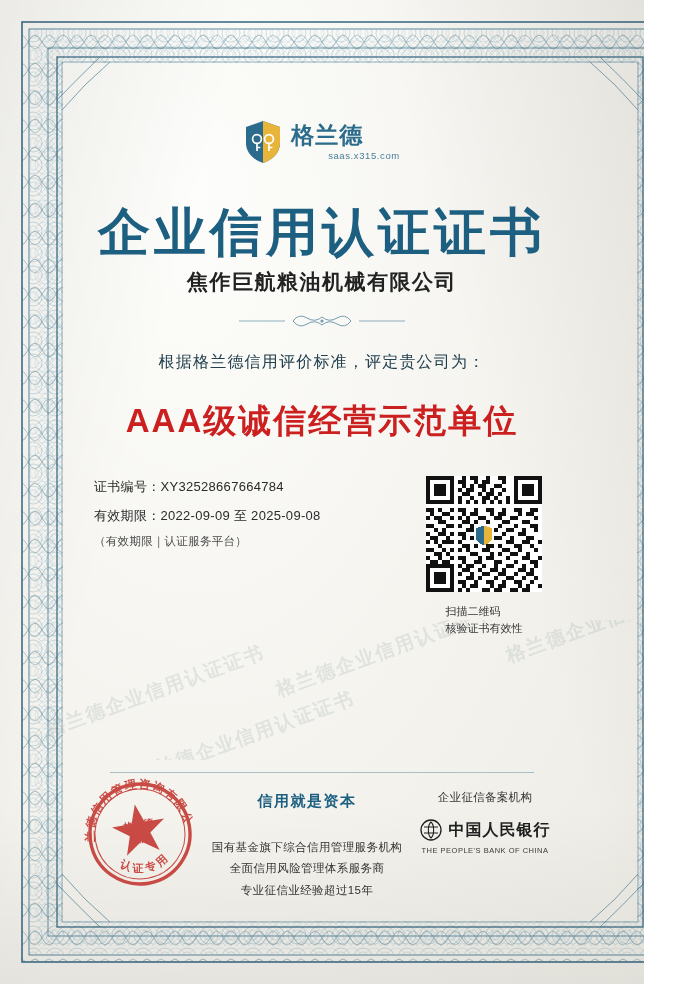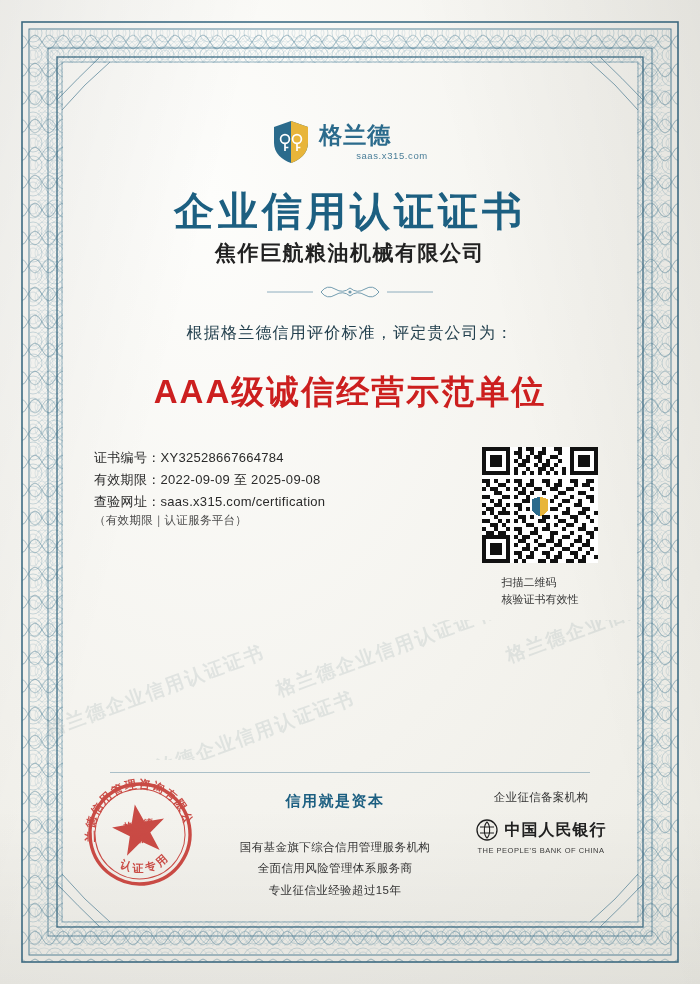--- a/index.html
+++ b/index.html
@@ -10,21 +10,21 @@
   body {
     width: 700px;
     height: 984px;
     font-family: "Liberation Sans", sans-serif;
     overflow: hidden;
   }
 
   
   .certificate {
     position: relative;
-    width: 700px;
+    width: 644px;
     height: 984px;
     background:
       radial-gradient(ellipse at 30% 20%, #fdfdfb 0%, #f4f3ee 55%, #ecebe4 100%);
     box-sizing: border-box;
     overflow: hidden;
   }
 
   
   .paper-shade {
     position: absolute;
@@ -78,22 +78,22 @@
   }
   .logo-url {
     font-size: 9.5px;
     color: #4a7e98;
     letter-spacing: 0.6px;
     margin-top: 4px;
     padding-left: 37px;
   }
 
   .main-title {
-    margin-top: 20px;
-    font-size: 40px;
+    margin-top: 34px;
+    font-size: 52px;
     font-weight: bold;
     color: #1c5f81;
     letter-spacing: 4px;
     text-align: left;
     white-space: nowrap;
   }
 
   .company-name {
     font-size: 21px;
     font-weight: bold;
@@ -146,21 +146,21 @@
     width: 100%;
     display: flex;
     justify-content: space-between;
     align-items: flex-start;
     padding: 0 24px;
     box-sizing: border-box;
   }
   .details {
     display: flex;
     flex-direction: column;
-    gap: 4px;
+    gap: 11px;
     padding-top: 2px;
   }
   .detail-line {
     font-size: 13px;
     color: #2a2a2a;
     letter-spacing: 0.3px;
     white-space: nowrap;
   }
   .detail-sub {
     font-size: 11.5px;
@@ -379,23 +379,20 @@
 
     <div class="grade">AAA级诚信经营示范单位</div>
 
     <div class="detail-zone">
       <div class="details">
         <div class="detail-line">
           <span>证书编号：</span><span>XY32528667664784</span>
         </div>
         <div class="detail-line">
           <span>有效期限：</span><span>2022-09-09 至 2025-09-08</span>
-        </div>
-        <div class="detail-line">
-          <span>查验网址：</span><span>saas.x315.com/certification</span>
         </div>
         <div class="detail-sub">（有效期限｜认证服务平台）</div>
       </div>
 
       <div class="qr-block">
         <div class="qr">
           <svg viewBox="0 0 29 29" width="116" height="116" shape-rendering="crispEdges" xmlns="http://www.w3.org/2000/svg">
             <rect width="29" height="29" fill="#ffffff"></rect>
             <g fill="#111111">
 

